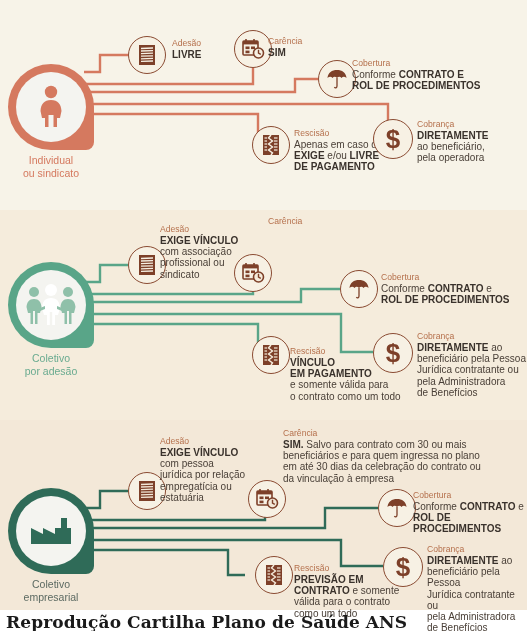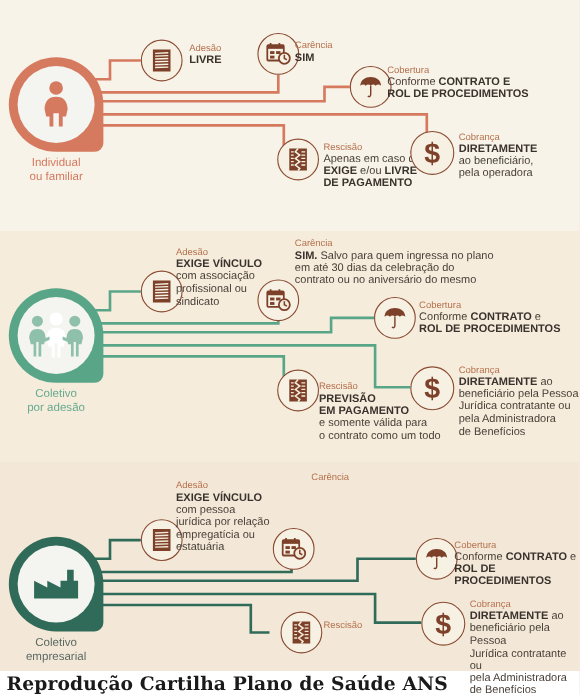--- a/index.html
+++ b/index.html
@@ -111,32 +111,32 @@
 
     <g fill="none" stroke="#2f6b58" stroke-width="2.4">
       <path d="M84,508 L100,508 L100,491 L128,491"></path>
       <path d="M84,520 L265,520 L265,500"></path>
       <path d="M84,528 L325,528 L325,508 L378,508"></path>
       <path d="M84,540 L341,540 L341,566 L383,566"></path>
       <path d="M84,550 L228,550 L228,575 L245,575"></path>
     </g>
   </svg>
 
-  <div class="hub" style="left:8px; top:52px;">
+  <div class="hub" style="left:8px; top:64px;">
     <div class="hub-shape" style="background:#d5795f;">
       <div class="hub-inner">
         <svg width="34" height="44" viewBox="0 0 34 44">
           <circle cx="17" cy="7" r="6.2" fill="#d5795f"></circle>
           <path d="M17 15 C10 15 7 19 6.5 26 L8 33 L11 33 L11 42 L14.5 42 L14.5 30 L19.5 30 L19.5 42 L23 42 L23 33 L26 33 L27.5 26 C27 19 24 15 17 15 Z" fill="#d5795f"></path>
         </svg>
       </div>
     </div>
     <div class="hub-label" style="color:#d5795f;">
       <div>Individual</div>
-      <div>ou familiar</div>
+      <div>ou sindicato</div>
     </div>
   </div>
 
   <div class="node-circle" style="left:128px; top:36px;">
     <svg width="22" height="24" viewBox="0 0 22 24">
       <path d="M3 2 L19 2 L19 22 L3 22 Z" fill="#7d4029"></path>
       <g stroke="#f7f1e4" stroke-width="1.3">
         <path d="M5 5.5 L17 5"></path>
           <path d="M5 8 L17 7.6"></path>
           <path d="M5 10.6 L17 10.2"></path>
@@ -264,21 +264,20 @@
       <path d="M5 1 L5 4 M13 1 L13 4" stroke="#7d4029" stroke-width="1.6"></path>
       <rect x="4.5" y="8.5" width="4" height="2.6" fill="#7d4029"></rect>
       <rect x="10" y="8.5" width="4" height="2.6" fill="#7d4029"></rect>
       <rect x="4.5" y="12.6" width="4" height="2.6" fill="#7d4029"></rect>
       <circle cx="17.5" cy="15" r="5" fill="#f5ecdc" stroke="#7d4029" stroke-width="1.6"></circle>
       <path d="M17.5 11.8 L17.5 15 L19.8 16.3" stroke="#7d4029" stroke-width="1.4" fill="none"></path>
     </svg>
   </div>
   <div class="txt" style="left:268px; top:216px;">
     <div class="ttl">Carência</div>
-    <div class="body"><b>SIM.</b> Salvo para quem ingressa no plano<br>em até 30 dias da celebração do<br>contrato ou no aniversário do mesmo</div>
   </div>
 
   <div class="node-circle" style="left:340px; top:270px;">
     <svg width="24" height="24" viewBox="0 0 24 24">
       <path d="M2.5 11 C3 5.5 7 3 12 3 C17 3 21 5.5 21.5 11 C19.5 9.3 17.8 9.6 16.5 11 C15.3 9.3 13.4 9.3 12 11 C10.6 9.3 8.7 9.3 7.5 11 C6.2 9.6 4.5 9.3 2.5 11 Z" fill="#7d4029"></path>
       <path d="M12 11 L12 19 C12 21 10.2 21.4 9.4 20.2" stroke="#7d4029" stroke-width="1.3" fill="none"></path>
     </svg>
   </div>
   <div class="txt" style="left:381px; top:272px;">
     <div class="ttl">Cobertura</div>
@@ -298,21 +297,21 @@
         <path d="M14 5 L17.5 5"></path>
           <path d="M14 8 L17.5 8"></path>
           <path d="M14 11 L17.5 11"></path>
         <path d="M14 14 L17.5 14"></path>
           <path d="M14 17 L17.5 17"></path>
       </g>
     </svg>
   </div>
   <div class="txt" style="left:290px; top:346px;">
     <div class="ttl">Rescisão</div>
-    <div class="body"><b>PREVISÃO</b><br><b>EM PAGAMENTO</b><br>e somente válida para<br>o contrato como um todo</div>
+    <div class="body"><b>VÍNCULO</b><br><b>EM PAGAMENTO</b><br>e somente válida para<br>o contrato como um todo</div>
   </div>
 
   <div class="node-circle" style="left:373px; top:333px; width:40px; height:40px;">
     <svg width="26" height="28" viewBox="0 0 26 28">
       <text x="13" y="23" font-family="Liberation Sans, sans-serif" font-size="26" font-weight="bold" fill="#7d4029" text-anchor="middle">$</text>
     </svg>
   </div>
   <div class="txt" style="left:417px; top:331px;">
     <div class="ttl">Cobrança</div>
     <div class="body"><b>DIRETAMENTE</b> ao<br>beneficiário pela Pessoa<br>Jurídica contratante ou<br>pela Administradora<br>de Benefícios</div>
@@ -357,20 +356,21 @@
       <path d="M5 1 L5 4 M13 1 L13 4" stroke="#7d4029" stroke-width="1.6"></path>
       <rect x="4.5" y="8.5" width="4" height="2.6" fill="#7d4029"></rect>
       <rect x="10" y="8.5" width="4" height="2.6" fill="#7d4029"></rect>
       <rect x="4.5" y="12.6" width="4" height="2.6" fill="#7d4029"></rect>
       <circle cx="17.5" cy="15" r="5" fill="#f3e8d8" stroke="#7d4029" stroke-width="1.6"></circle>
       <path d="M17.5 11.8 L17.5 15 L19.8 16.3" stroke="#7d4029" stroke-width="1.4" fill="none"></path>
     </svg>
   </div>
   <div class="txt" style="left:283px; top:428px;">
     <div class="ttl">Carência</div>
+    <div class="body"><b>SIM.</b> Salvo para contrato com 30 ou mais<br>beneficiários e para quem ingressa no plano<br>em até 30 dias da celebração do contrato ou<br>da vinculação à empresa</div>
   </div>
 
   <div class="node-circle" style="left:378px; top:489px;">
     <svg width="24" height="24" viewBox="0 0 24 24">
       <path d="M2.5 11 C3 5.5 7 3 12 3 C17 3 21 5.5 21.5 11 C19.5 9.3 17.8 9.6 16.5 11 C15.3 9.3 13.4 9.3 12 11 C10.6 9.3 8.7 9.3 7.5 11 C6.2 9.6 4.5 9.3 2.5 11 Z" fill="#7d4029"></path>
       <path d="M12 11 L12 19 C12 21 10.2 21.4 9.4 20.2" stroke="#7d4029" stroke-width="1.3" fill="none"></path>
     </svg>
   </div>
   <div class="txt" style="left:413px; top:490px;">
     <div class="ttl">Cobertura</div>
@@ -390,20 +390,21 @@
         <path d="M14 5 L17.5 5"></path>
           <path d="M14 8 L17.5 8"></path>
           <path d="M14 11 L17.5 11"></path>
         <path d="M14 14 L17.5 14"></path>
           <path d="M14 17 L17.5 17"></path>
       </g>
     </svg>
   </div>
   <div class="txt" style="left:294px; top:563px;">
     <div class="ttl">Rescisão</div>
+    <div class="body"><b>PREVISÃO EM</b><br><b>CONTRATO</b> e somente<br>válida para o contrato<br>como um todo</div>
   </div>
 
   <div class="node-circle" style="left:383px; top:547px; width:40px; height:40px;">
     <svg width="26" height="28" viewBox="0 0 26 28">
       <text x="13" y="23" font-family="Liberation Sans, sans-serif" font-size="26" font-weight="bold" fill="#7d4029" text-anchor="middle">$</text>
     </svg>
   </div>
   <div class="txt" style="left:427px; top:544px;">
     <div class="ttl">Cobrança</div>
     <div class="body"><b>DIRETAMENTE</b> ao<br>beneficiário pela Pessoa<br>Jurídica contratante ou<br>pela Administradora<br>de Benefícios</div>

